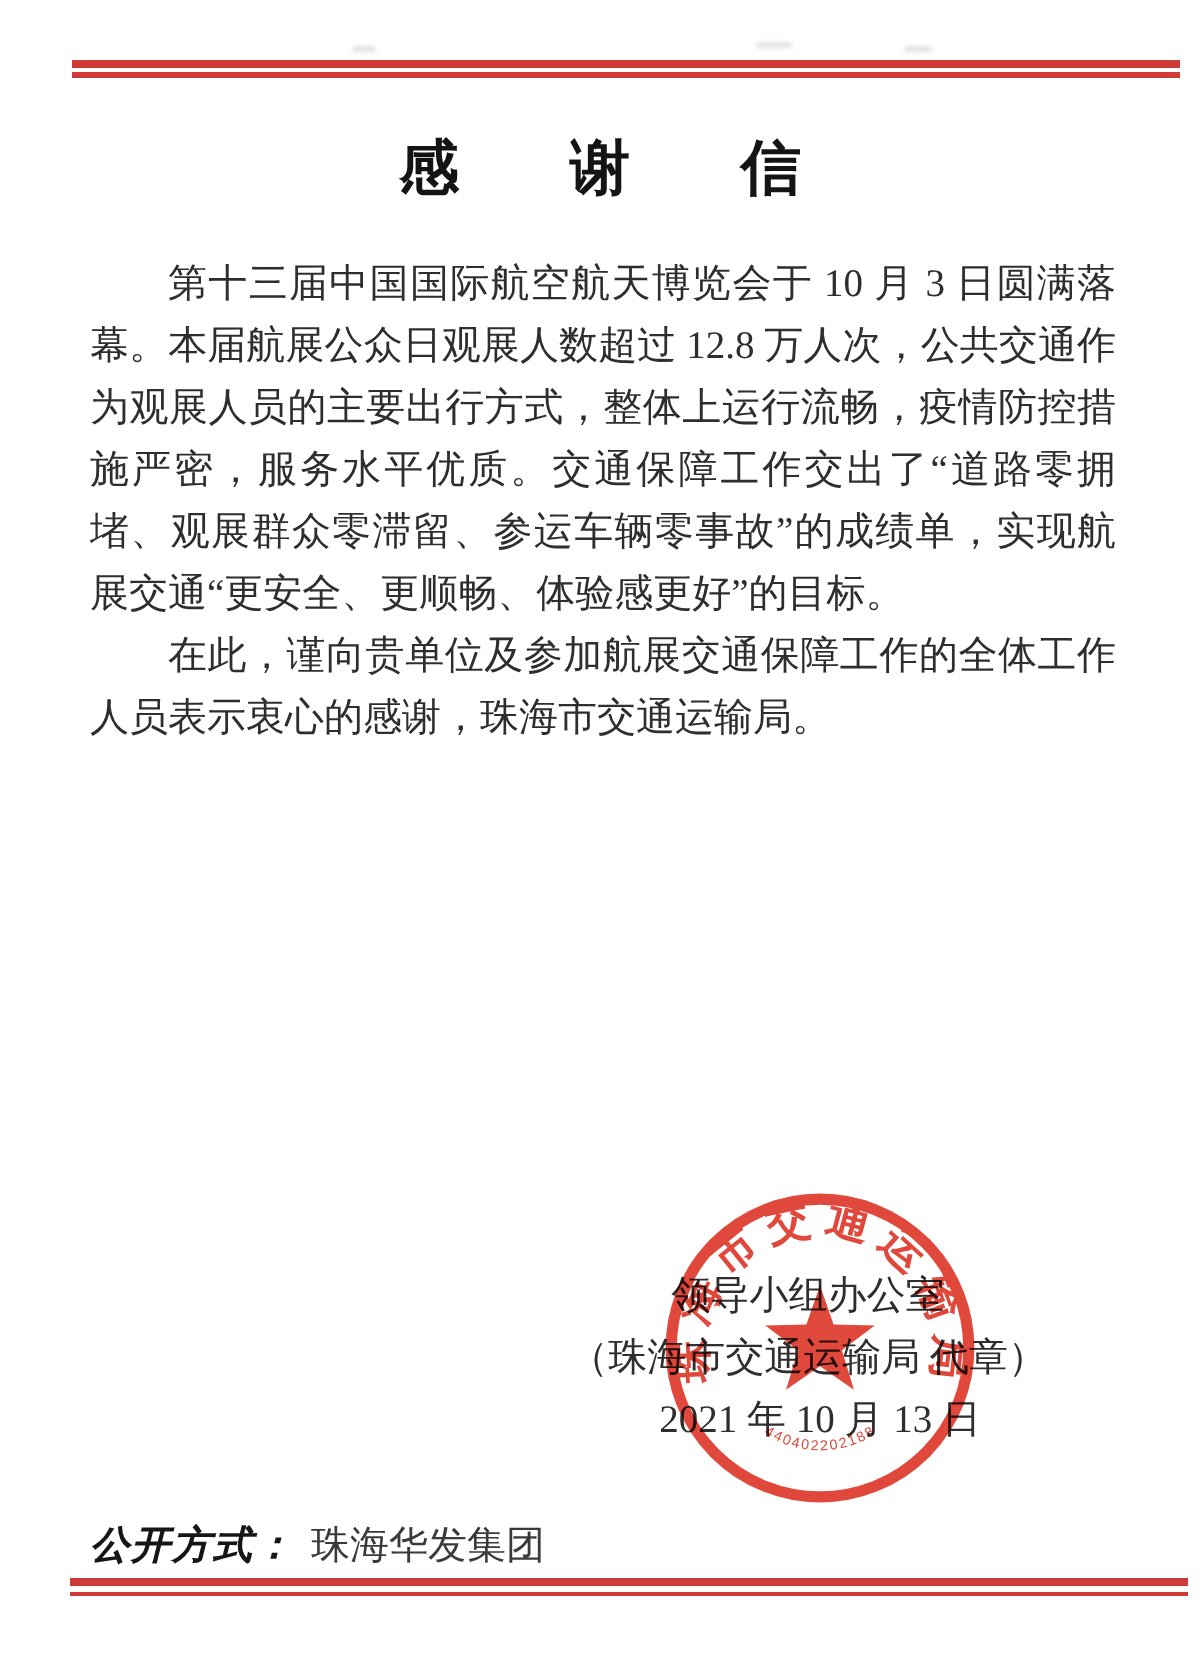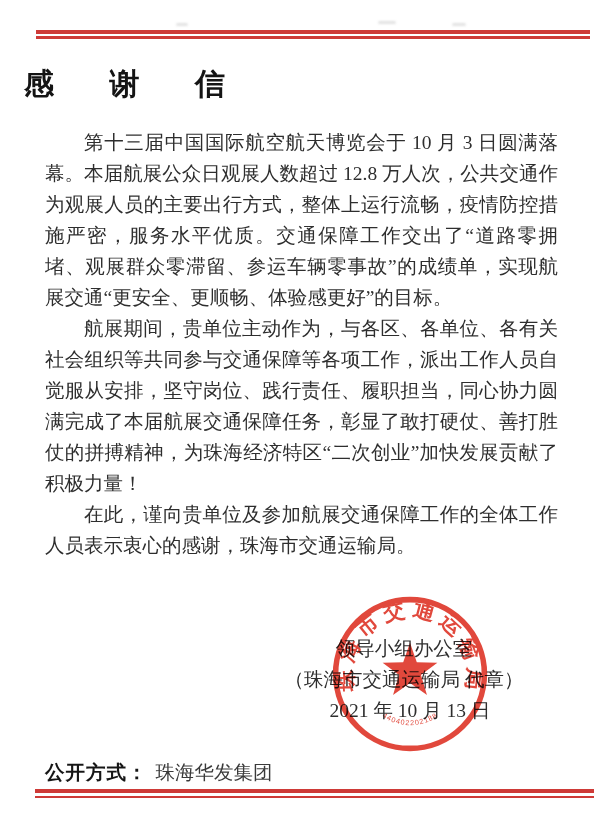--- a/index.html
+++ b/index.html
@@ -33,21 +33,21 @@
     border-radius: 2px;
   }
   .smudge.s1 { left: 176px; top: 23px; width: 12px; }
   .smudge.s2 { left: 378px; top: 21px; width: 18px; }
   .smudge.s3 { left: 452px; top: 23px; width: 14px; }
 
   .title {
     position: absolute;
     left: 0; right: 0;
     top: 64px;
-    text-align: left;
+    text-align: center;
     font-size: 30px;
     font-weight: bold;
     letter-spacing: 0.8em;
     padding-left: 24px; 
     color: #141414;
     font-family: "Liberation Serif", serif;
   }
 
   .body-text {
     position: absolute;
@@ -91,38 +91,38 @@
     top: 759px;
     font-size: 19.5px;
     color: #3a3a3a;
   }
   .footer .label {
     font-family: "Liberation Sans", sans-serif;
     font-weight: bold;
     color: #161616;
     letter-spacing: 1px;
     margin-right: 8px;
+    font-style: italic;
   }
 </style>
 </head>
 <body>
 
 <div class="page">
 
   <div class="smudge s1"></div>
   <div class="smudge s2"></div>
   <div class="smudge s3"></div>
 
   <div class="rule rule-top"></div>
 
   <h1 class="title">感  谢  信</h1>
 
   <div class="body-text">
     <p class="para">第十三届中国国际航空航天博览会于 10 月 3 日圆满落幕。本届航展公众日观展人数超过 12.8 万人次，公共交通作为观展人员的主要出行方式，整体上运行流畅，疫情防控措施严密，服务水平优质。交通保障工作交出了“道路零拥堵、观展群众零滞留、参运车辆零事故”的成绩单，实现航展交通“更安全、更顺畅、体验感更好”的目标。</p>
-    <p class="para">航展期间，贵单位主动作为，与各区、各单位、各有关社会组织等共同参与交通保障等各项工作，派出工作人员自觉服从安排，坚守岗位、践行责任、履职担当，同心协力圆满完成了本届航展交通保障任务，彰显了敢打硬仗、善打胜仗的拼搏精神，为珠海经济特区“二次创业”加快发展贡献了积极力量！</p>
     <p class="para">在此，谨向贵单位及参加航展交通保障工作的全体工作人员表示衷心的感谢，珠海市交通运输局。</p>
   </div>
 
   <div class="signature">
     <div class="sig-line">领导小组办公室</div>
     <div class="sig-line">（珠海市交通运输局 代章）</div>
     <div class="sig-line sig-date">2021 年 10 月 13 日</div>
   </div>
 
   <div class="seal">

